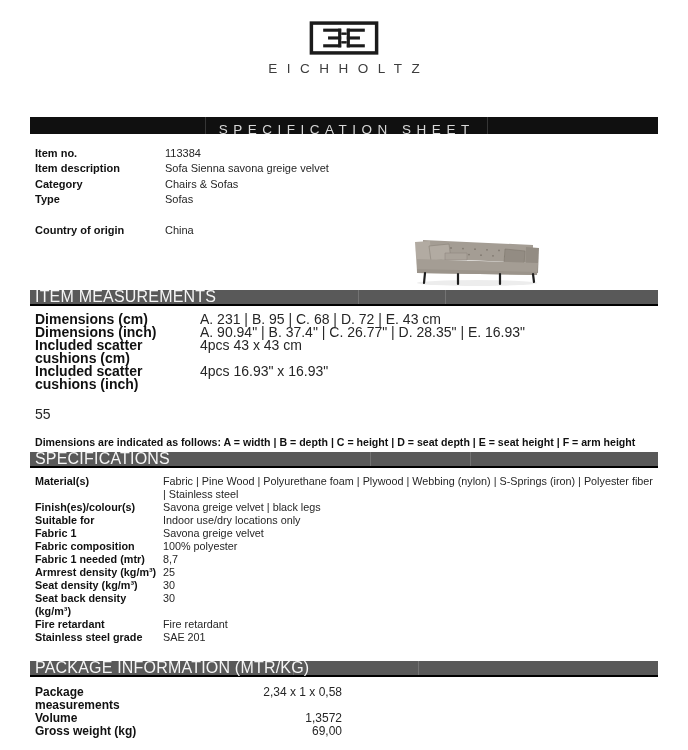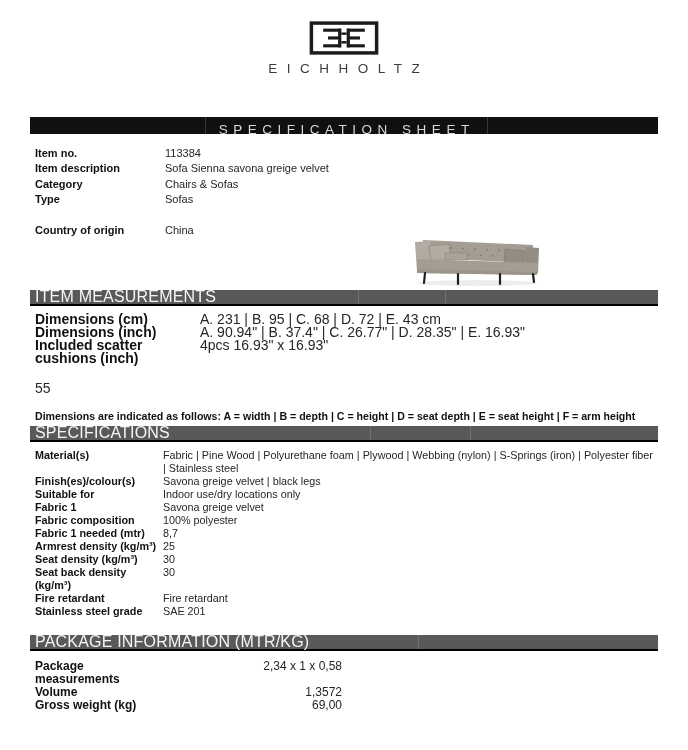--- a/index.html
+++ b/index.html
@@ -129,20 +129,24 @@
       <div class="row">
         <span class="lbl">Dimensions (cm)</span>
         <span class="val">A. 231 | B. 95 | C. 68 | D. 72 | E. 43 cm</span>
       </div>
 
       <div class="row">
         <span class="lbl">Dimensions (inch)</span>
         <span class="val">A. 90.94" | B. 37.4" | C. 26.77" | D. 28.35" | E. 16.93"</span>
       </div>
 
+      <div class="row">
+        <span class="lbl">Included scatter cushions (cm)</span>
+        <span class="val">4pcs 43 x 43 cm</span>
+      </div>
 
       <div class="row">
         <span class="lbl">Included scatter cushions (inch)</span>
         <span class="val">4pcs 16.93" x 16.93"</span>
       </div>
 
       <div class="row gap">
         <span class="val">55</span>
       </div>
     </div>

